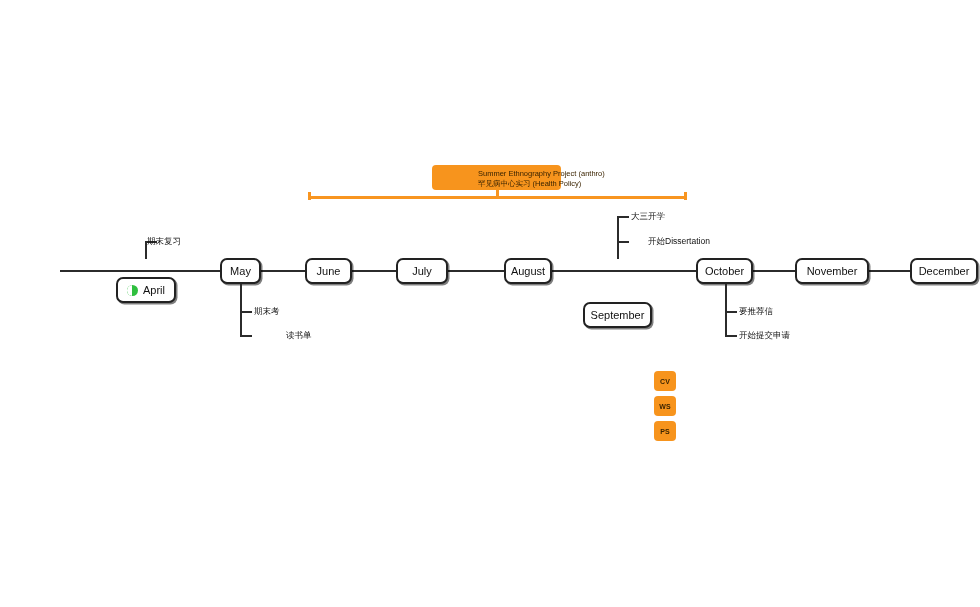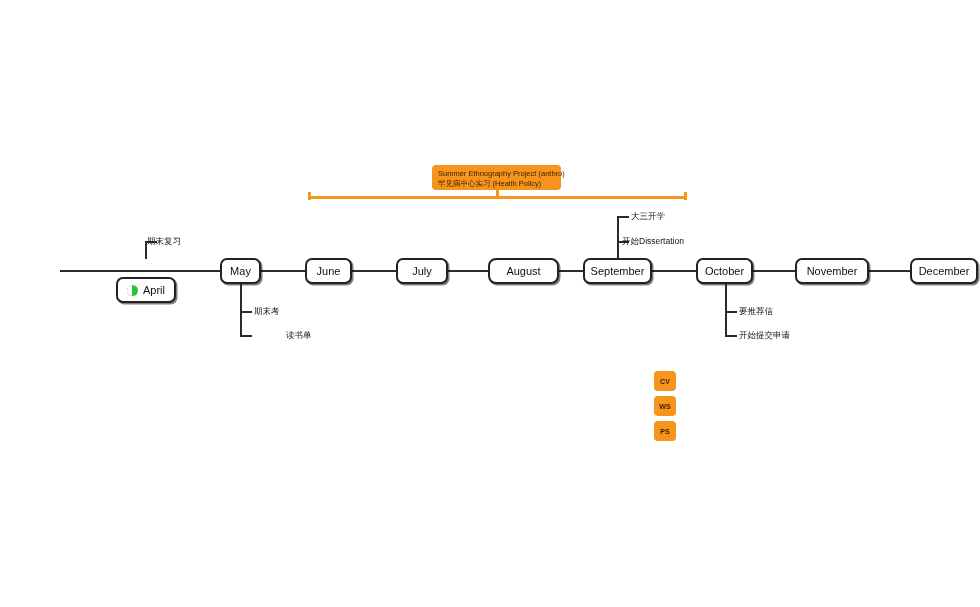--- a/index.html
+++ b/index.html
@@ -150,20 +150,21 @@
     border-radius: 4px;
     box-sizing: border-box;
     padding: 4px 6px 0 6px;
   }
   .span-box-line {
     display: block;
     font-size: 7.5px;
     color: #3b2400;
     line-height: 1.35;
     white-space: nowrap;
+    margin-left: 40px;
   }
 
   
   .doc-badge {
     position: absolute;
     left: 654px;
     width: 22px;
     height: 20px;
     background: #f7941d;
     border-radius: 4px;
@@ -196,25 +197,25 @@
   </div>
 
   <div class="month-node" style="left:305px;width:47px;">
     <span class="month-node-label">June</span>
   </div>
 
   <div class="month-node" style="left:396px;width:52px;border-radius:7px;">
     <span class="month-node-label">July</span>
   </div>
 
-  <div class="month-node" style="left:488px;width:71px;border-radius:8px;">
+  <div class="month-node" style="left:504px;width:48px;">
     <span class="month-node-label">August</span>
   </div>
 
-  <div class="month-node" style="left:583px;width:69px;">
+  <div class="month-node" style="left:583px;width:69px;margin-top:44px;">
     <span class="month-node-label">September</span>
   </div>
 
   <div class="month-node" style="left:696px;width:57px;">
     <span class="month-node-label">October</span>
   </div>
 
   <div class="month-node" style="left:795px;width:74px;">
     <span class="month-node-label">November</span>
   </div>
@@ -230,21 +231,21 @@
   <div class="stem" style="left:240px;top:284px;height:52px;"></div>
   <div class="tick" style="left:240px;top:311px;width:12px;"></div>
   <div class="branch-label" style="left:254px;top:307px;">期末考</div>
   <div class="tick" style="left:240px;top:335px;width:12px;"></div>
   <div class="branch-label" style="left:254px;top:331px;margin-left:32px;">读书单</div>
 
   <div class="stem" style="left:617px;top:216px;height:43px;"></div>
   <div class="tick" style="left:617px;top:216px;width:12px;"></div>
   <div class="branch-label" style="left:631px;top:212px;">大三开学</div>
   <div class="tick" style="left:617px;top:241px;width:12px;"></div>
-  <div class="branch-label" style="left:622px;top:237px;">开始Dissertation</div>
+  <div class="branch-label" style="left:648px;top:237px;">开始Dissertation</div>
 
   <div class="stem" style="left:725px;top:284px;height:52px;"></div>
   <div class="tick" style="left:725px;top:311px;width:12px;"></div>
   <div class="branch-label" style="left:739px;top:307px;">要推荐信</div>
   <div class="tick" style="left:725px;top:335px;width:12px;"></div>
   <div class="branch-label" style="left:739px;top:331px;">开始提交申请</div>
 
   <div class="span-line"></div>
   <div class="span-cap" style="left:308px;"></div>
   <div class="span-cap" style="left:684px;"></div>

